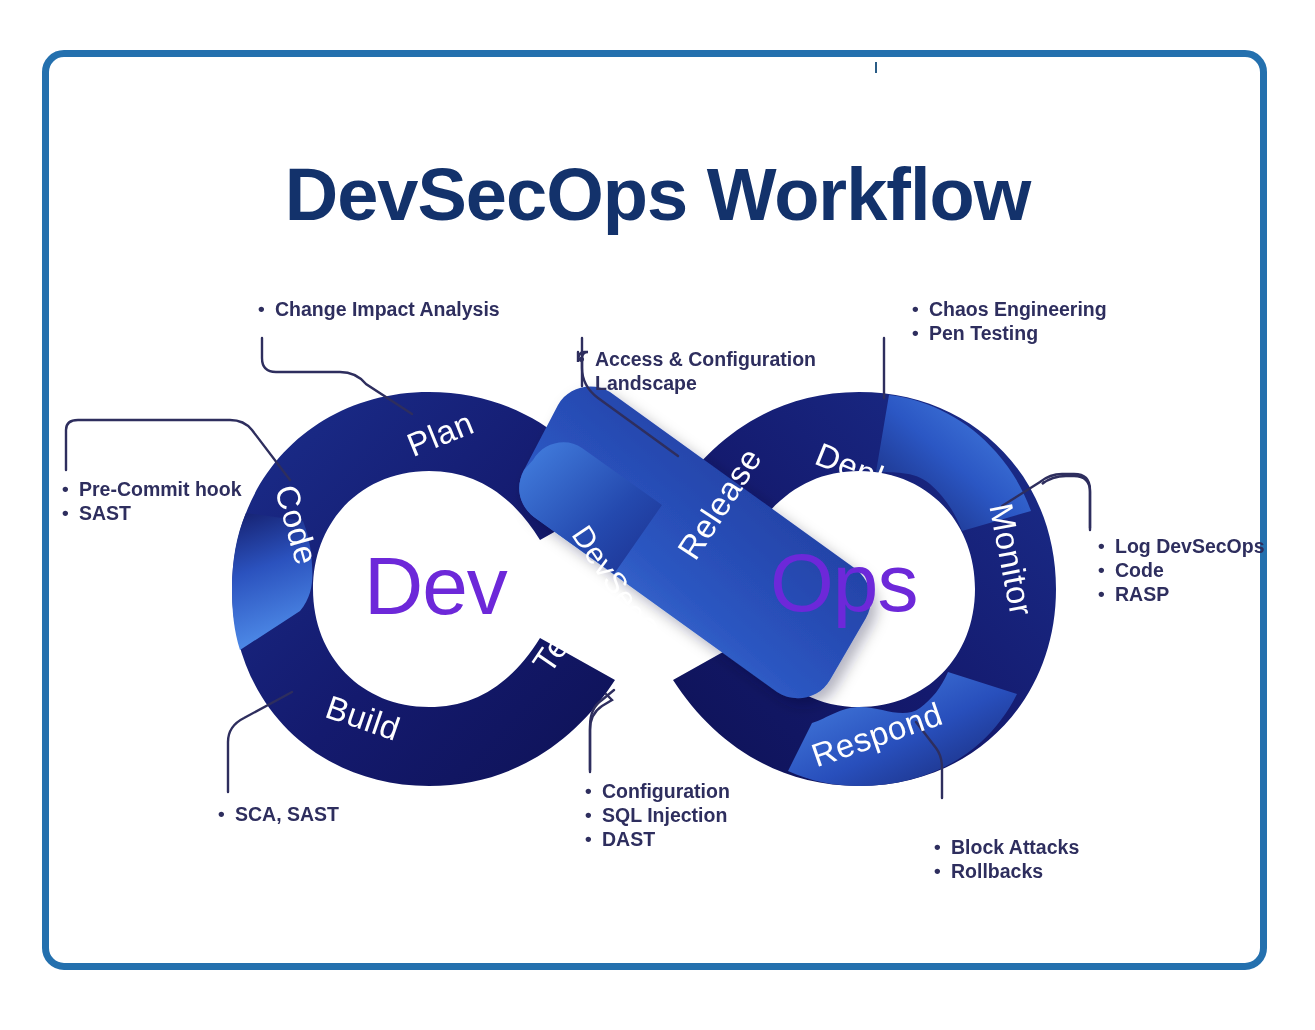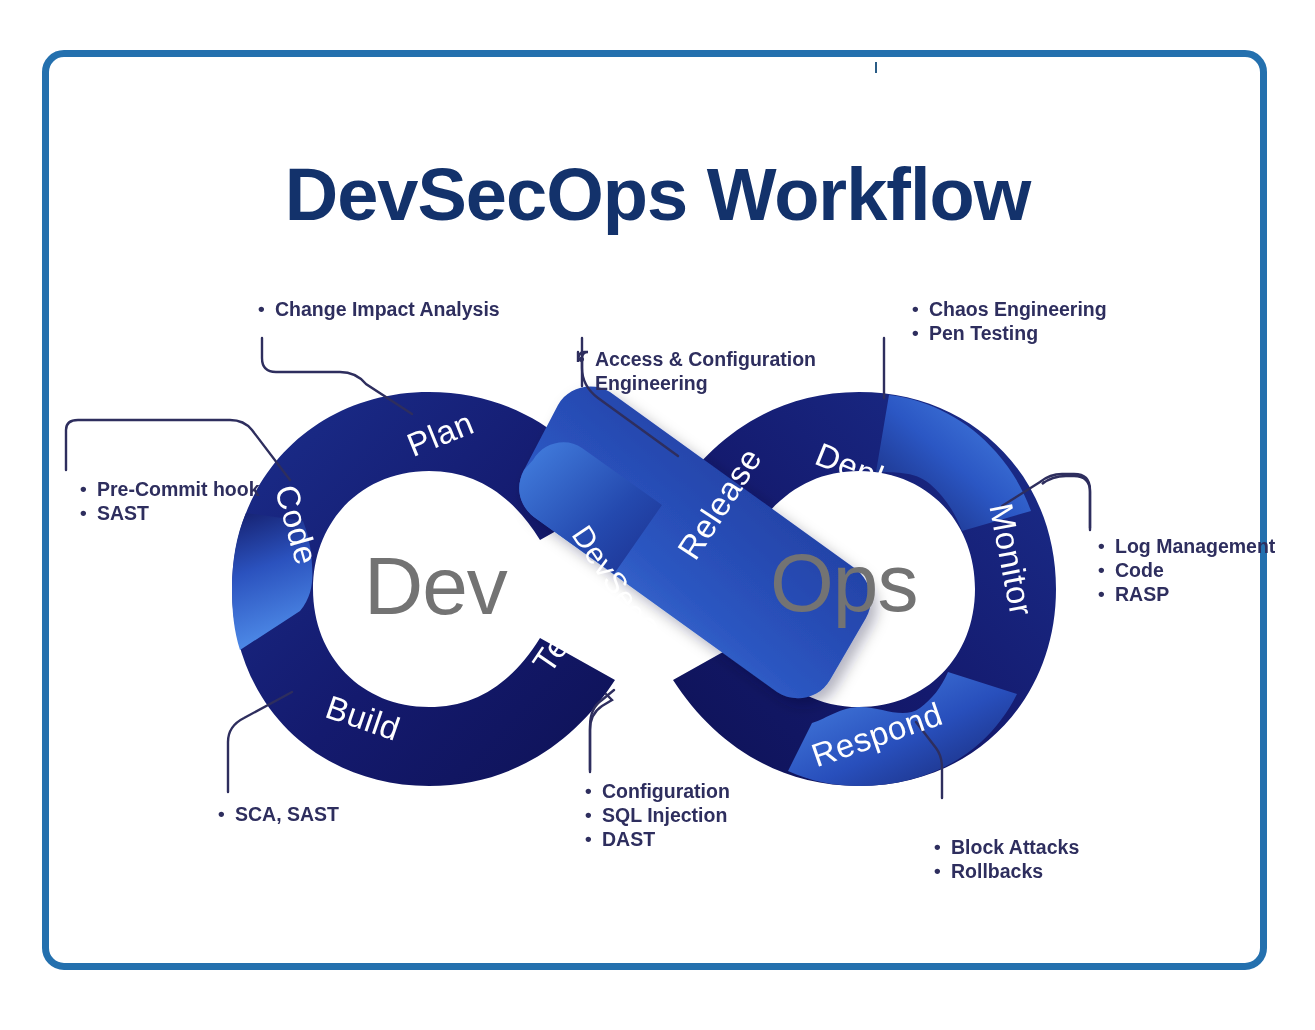--- a/index.html
+++ b/index.html
@@ -65,41 +65,41 @@
     position:absolute;
     left:0;top:0;
     font-size:19px;
   }
   .callout .cont{
     display:block;
     padding-left:17px;
   }
 
   .c-threat   { left:258px; top:297px; }
-  .c-precommit{ left:80px;  top:477px; }
+  .c-precommit{ left:62px;  top:477px; }
   .c-scasast  { left:218px; top:802px; }
   .c-access   { left:578px; top:347px; width:250px; white-space:normal;}
   .c-authsql  { left:585px; top:779px; }
   .c-chaos    { left:912px; top:297px; }
   .c-log      { left:1098px;top:534px; }
   .c-block    { left:934px; top:835px; }
 
   
   .looplabel{
     position:absolute;
     color:#ffffff;
     font-size:33px;
     font-weight:500;
     white-space:nowrap;
     transform-origin:0 0;
     letter-spacing:0.5px;
   }
   .centerword{
     position:absolute;
-    color:#737373;
+    color:#6d28d9;
     font-size:82px;
     font-weight:500;
     white-space:nowrap;
     letter-spacing:-1px;
   }
 
   .lbl-plan    { left:409px;  top:447px;  transform:rotate(-22deg) translate(0,-50%); }
   .lbl-code    { left:285px;  top:486px;  transform:rotate(74deg) translate(0,-50%); }
   .lbl-build   { left:327px;  top:706px;  transform:rotate(19deg) translate(0,-50%); }
   .lbl-test    { left:541px;  top:669px;  transform:rotate(-56deg) translate(0,-50%); }
@@ -315,36 +315,36 @@
     <span class="li">Pre-Commit hook</span>
     <span class="li">SAST</span>
   </div>
 
   <div class="callout c-scasast">
     <span class="li">SCA, SAST</span>
   </div>
 
   <div class="callout c-access">
     <span class="li">Access &amp; Configuration</span>
-    <span class="cont">Engineering</span>
+    <span class="cont">Landscape</span>
   </div>
 
   <div class="callout c-authsql">
     <span class="li">Configuration</span>
     <span class="li">SQL Injection</span>
     <span class="li">DAST</span>
   </div>
 
   <div class="callout c-chaos">
     <span class="li">Chaos Engineering</span>
     <span class="li">Pen Testing</span>
   </div>
 
   <div class="callout c-log">
-    <span class="li">Log Management</span>
+    <span class="li">Log DevSecOps</span>
     <span class="li">Code</span>
     <span class="li">RASP</span>
   </div>
 
   <div class="callout c-block">
     <span class="li">Block Attacks</span>
     <span class="li">Rollbacks</span>
   </div>
 
 </div>

